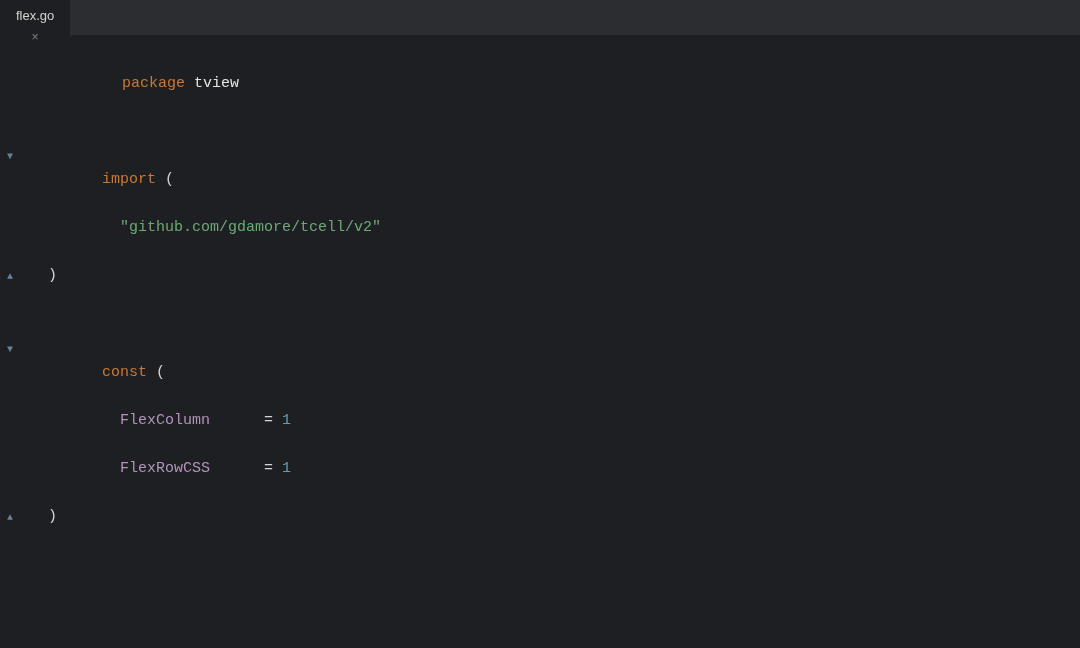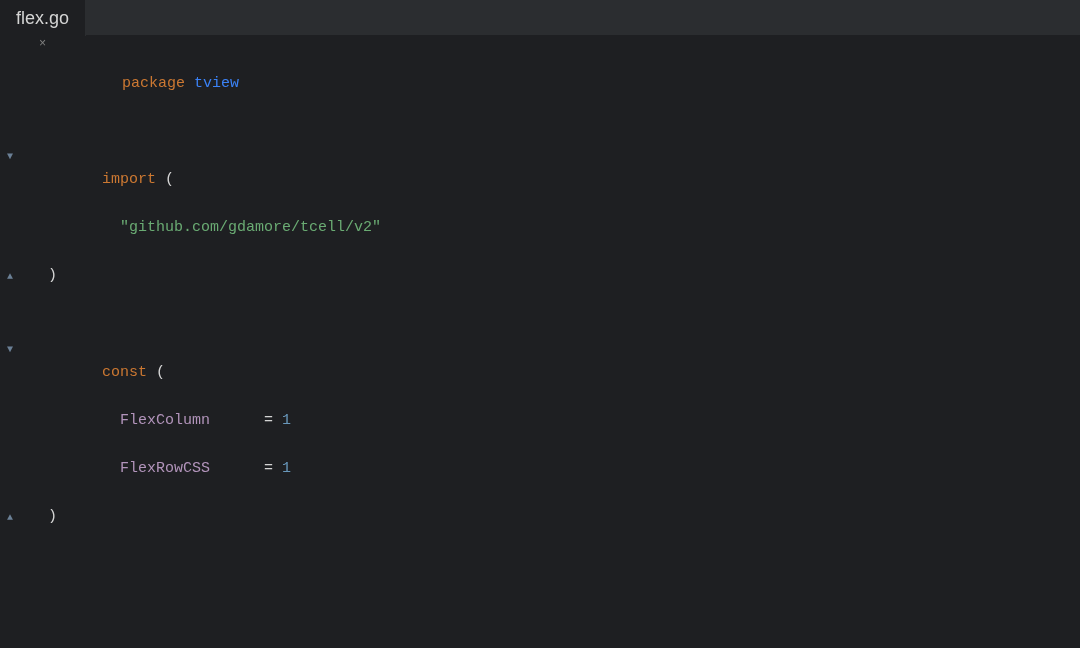--- a/index.html
+++ b/index.html
@@ -38,21 +38,21 @@
       flex-direction: column;
     }
 
     .tab-icon {
       width: 16px;
       height: 16px;
     }
 
     .tab-label {
       color: #d4d4d4;
-      font-size: 18px;
+      font-size: 13px;
       font-family: -apple-system, BlinkMacSystemFont, 'Segoe UI', sans-serif;
     }
 
     .tab-close {
       width: 16px;
       height: 16px;
       display: flex;
       align-items: center;
       justify-content: center;
       border-radius: 3px;
@@ -96,21 +96,21 @@
 
     
     .kw-package { color: #cc7832; font-weight: normal; }
     .kw-import  { color: #cc7832; }
     .kw-const   { color: #cc7832; margin-top: 48px; }
     .string     { color: #6aab73; }
     .const-name { color: #b294bb; }
     .number     { color: #6897bb; }
     .paren      { color: #d4d4d4; }
     .equals     { color: #d4d4d4; }
-    .package-name { color: #3b82f6; margin-top: 48px; }
+    .package-name { color: #e5e5e5; margin-top: 48px; }
   </style>
 </head>
 <body>
 
 <div class="title-bar">
   <div class="tab">
 
     <svg class="tab-icon" viewBox="0 0 16 16" fill="none" xmlns="http://www.w3.org/2000/svg">
       <rect width="16" height="16" rx="2" fill="#00ACD7"></rect>
       <text x="2" y="12" font-size="9" fill="white" font-family="Arial" font-weight="bold">Go</text>

